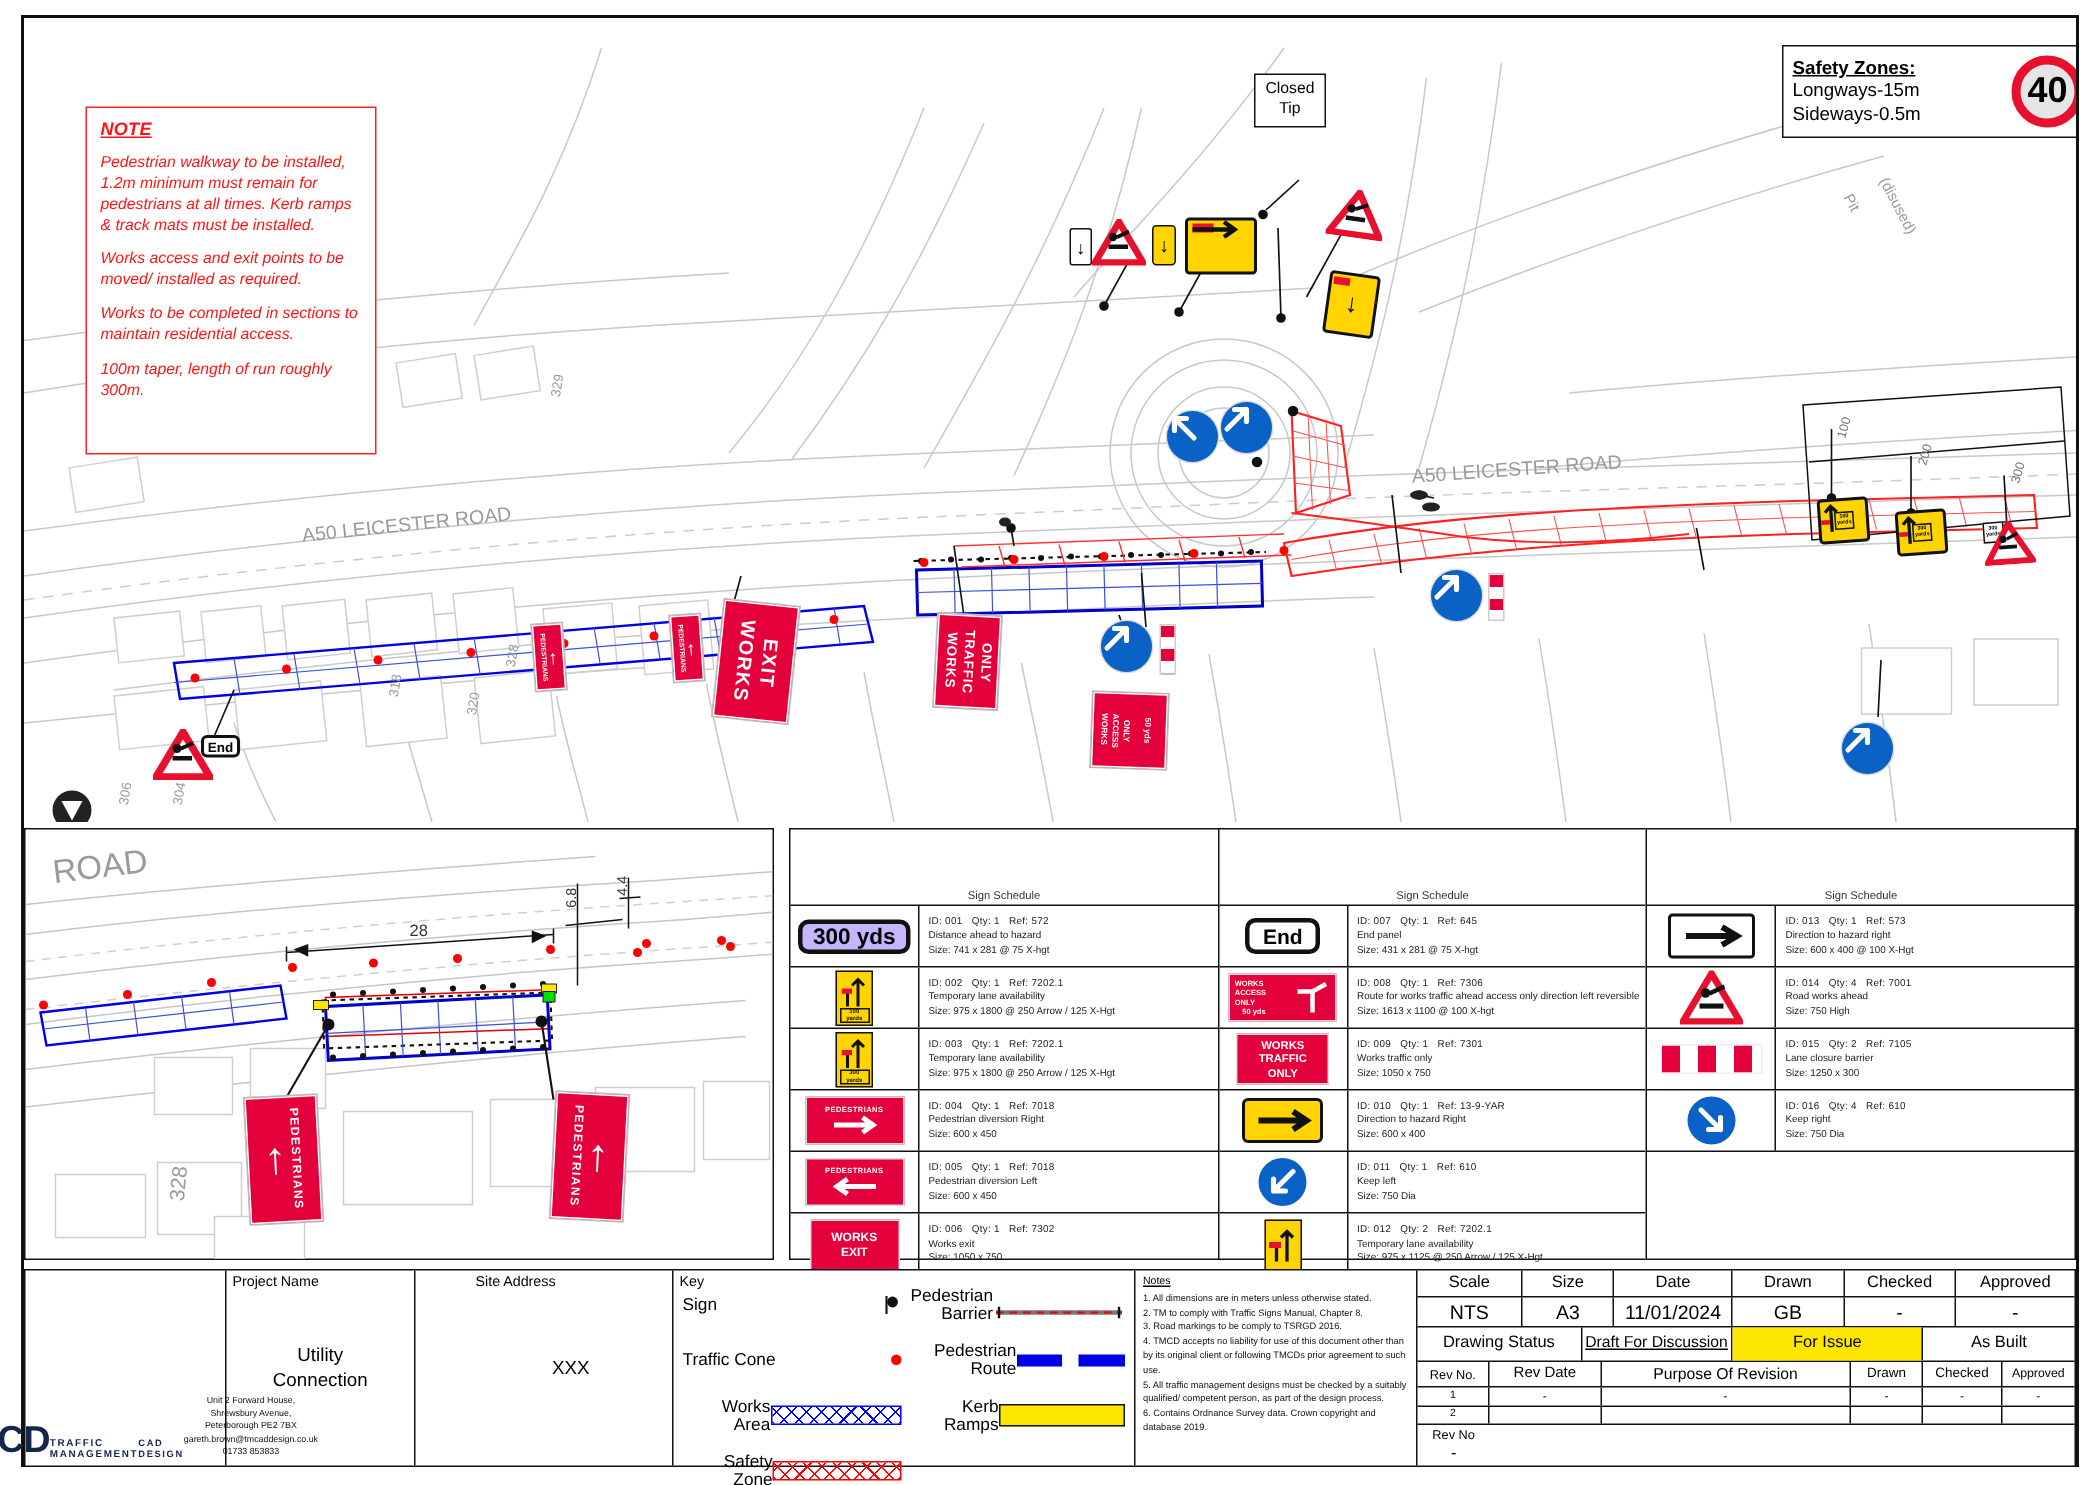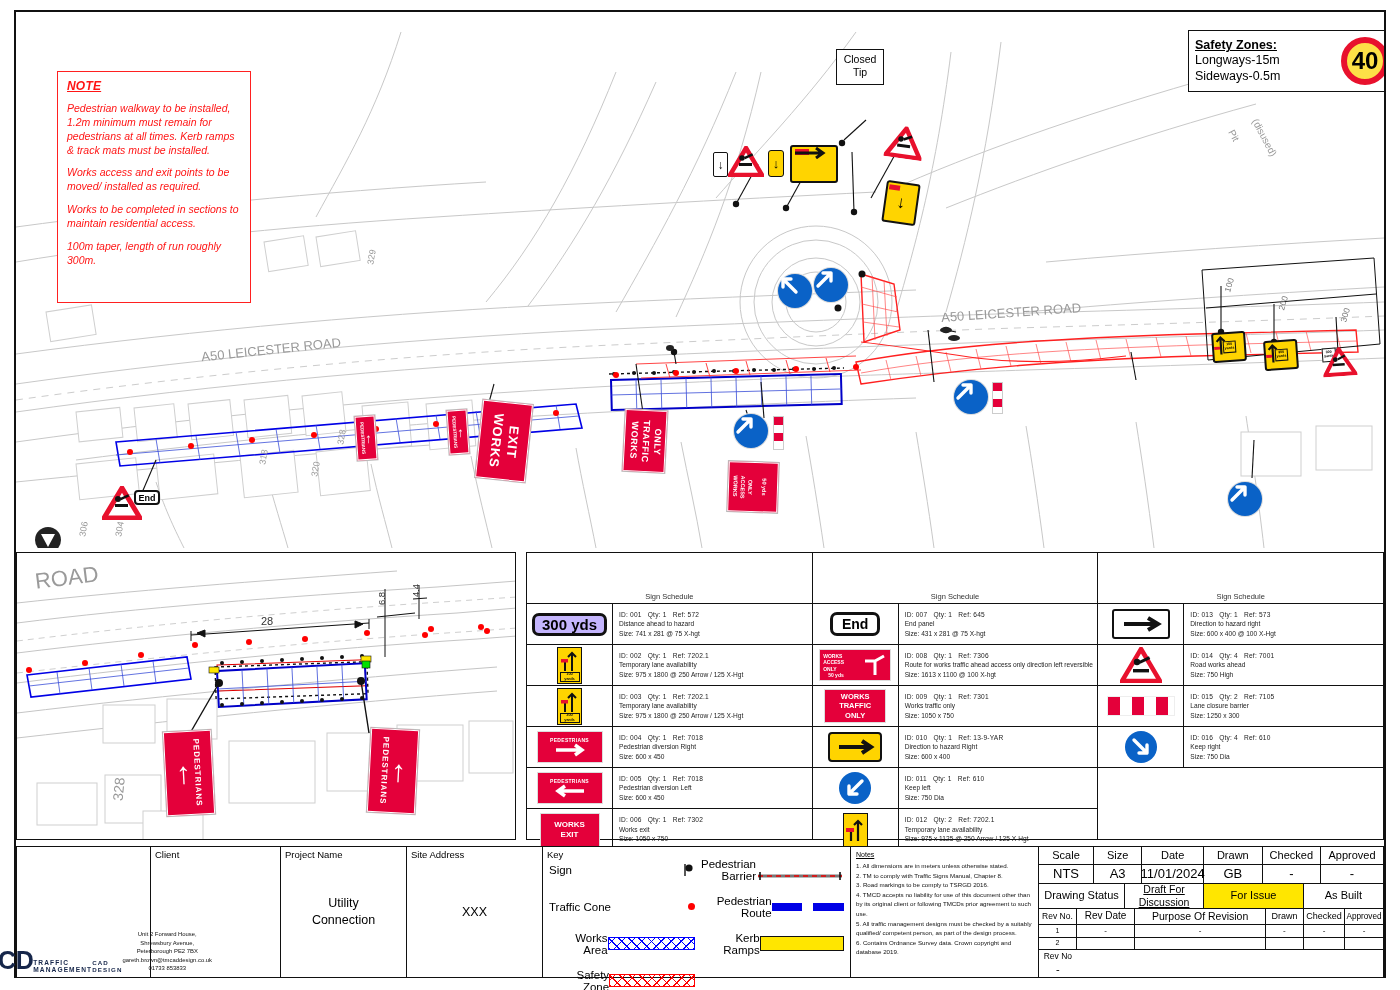--- a/index.html
+++ b/index.html
@@ -43,21 +43,21 @@
   #safety-box {
     position:absolute; left:1172px; top:18px; width:208px; height:62px;
     border:1px solid #111; background:#fff; z-index:30;
     display:flex; align-items:center; padding:0 6px;
   }
   #safety-box .sz-text { font-size:12.5px; line-height:1.22; font-weight:bold; }
   #safety-box .sz-title { text-decoration:underline; }
   #safety-box .sz-sub { font-weight:normal; }
   .speed-roundel {
     width:48px; height:48px; border-radius:50%;
-    border:6px solid #e8112d; background:#fde047;
+    border:6px solid #e8112d; background:#e5e5e5;
     display:flex; align-items:center; justify-content:center;
     font-size:24px; font-weight:bold; margin-left:auto;
   }
 
   
   #closed-tip {
     position:absolute; left:820px; top:37px; width:48px; height:36px;
     border:1px solid #111; background:#fff; z-index:30;
     font-size:10.5px; text-align:center; line-height:1.25; padding-top:3px;
   }
@@ -781,21 +781,21 @@
         <path d="M344,128 L352,180"></path>
       </g>
       <g fill="#111">
         <circle cx="202" cy="130" r="4"></circle>
           <circle cx="344" cy="128" r="4"></circle>
       </g>
     </svg>
 
     <div class="map-label" style="left:18px;top:12px;transform:rotate(-7deg);font-size:22px;color:#9a9a9a;">ROAD</div>
     <div class="map-label" style="left:90px;top:228px;transform:rotate(-84deg);font-size:14px;color:#9a9a9a;">328</div>
-    <div class="map-label" style="left:244px;top:62px;font-size:11px;color:#333;">28</div>
+    <div class="map-label" style="left:256px;top:62px;font-size:11px;color:#333;">28</div>
     <div class="map-label" style="left:358px;top:40px;transform:rotate(-90deg);font-size:9.5px;color:#333;">6.8</div>
     <div class="map-label" style="left:392px;top:32px;transform:rotate(-90deg);font-size:9.5px;color:#333;">4.4</div>
 
     
     <div class="sgn sgn-red" style="left:148px;top:178px;width:48px;height:84px;transform:rotate(-3deg);flex-direction:row-reverse;gap:2px;">
       <span class="vtext" style="font-size:8px;letter-spacing:1px;">PEDESTRIANS</span>
       <span style="font-size:30px;line-height:1;">↑</span>
     </div>
     <div class="sgn sgn-red" style="left:352px;top:176px;width:48px;height:84px;transform:rotate(3deg);flex-direction:row;gap:2px;">
       <span class="vtext" style="font-size:8px;letter-spacing:1px;">PEDESTRIANS</span>
@@ -1077,36 +1077,32 @@
       <div class="logo-sub2">CAD DESIGN</div>
       <div class="logo-addr">
         <div>Unit 2 Forward House,</div>
         <div>Shrewsbury Avenue,</div>
         <div>Peterborough PE2 7BX</div>
         <div>gareth.brown@tmcaddesign.co.uk</div>
         <div>01733 853833</div>
       </div>
     </div>
 
-    <div class="tb-cell" style="width:130px;">
-      <div class="tb-label">Client</div>
-      <div class="tb-center"></div>
-    </div>
 
     <div class="tb-cell" style="width:126px;">
       <div class="tb-label">Project Name</div>
       <div class="tb-center">
         <div>
           <div>Utility</div>
           <div>Connection</div>
         </div>
       </div>
     </div>
 
-    <div class="tb-cell" style="width:136px;">
+    <div class="tb-cell" style="width:136px;margin-left:36px;">
       <div class="tb-label">Site Address</div>
       <div class="tb-center">XXX</div>
     </div>
 
     <div class="tb-cell" id="key-cell">
       <div class="tb-label">Key</div>
       <div class="key-grid">
         <div class="key-col" style="width:148px;">
           <div class="key-row">
             <span class="key-name">Sign</span>

